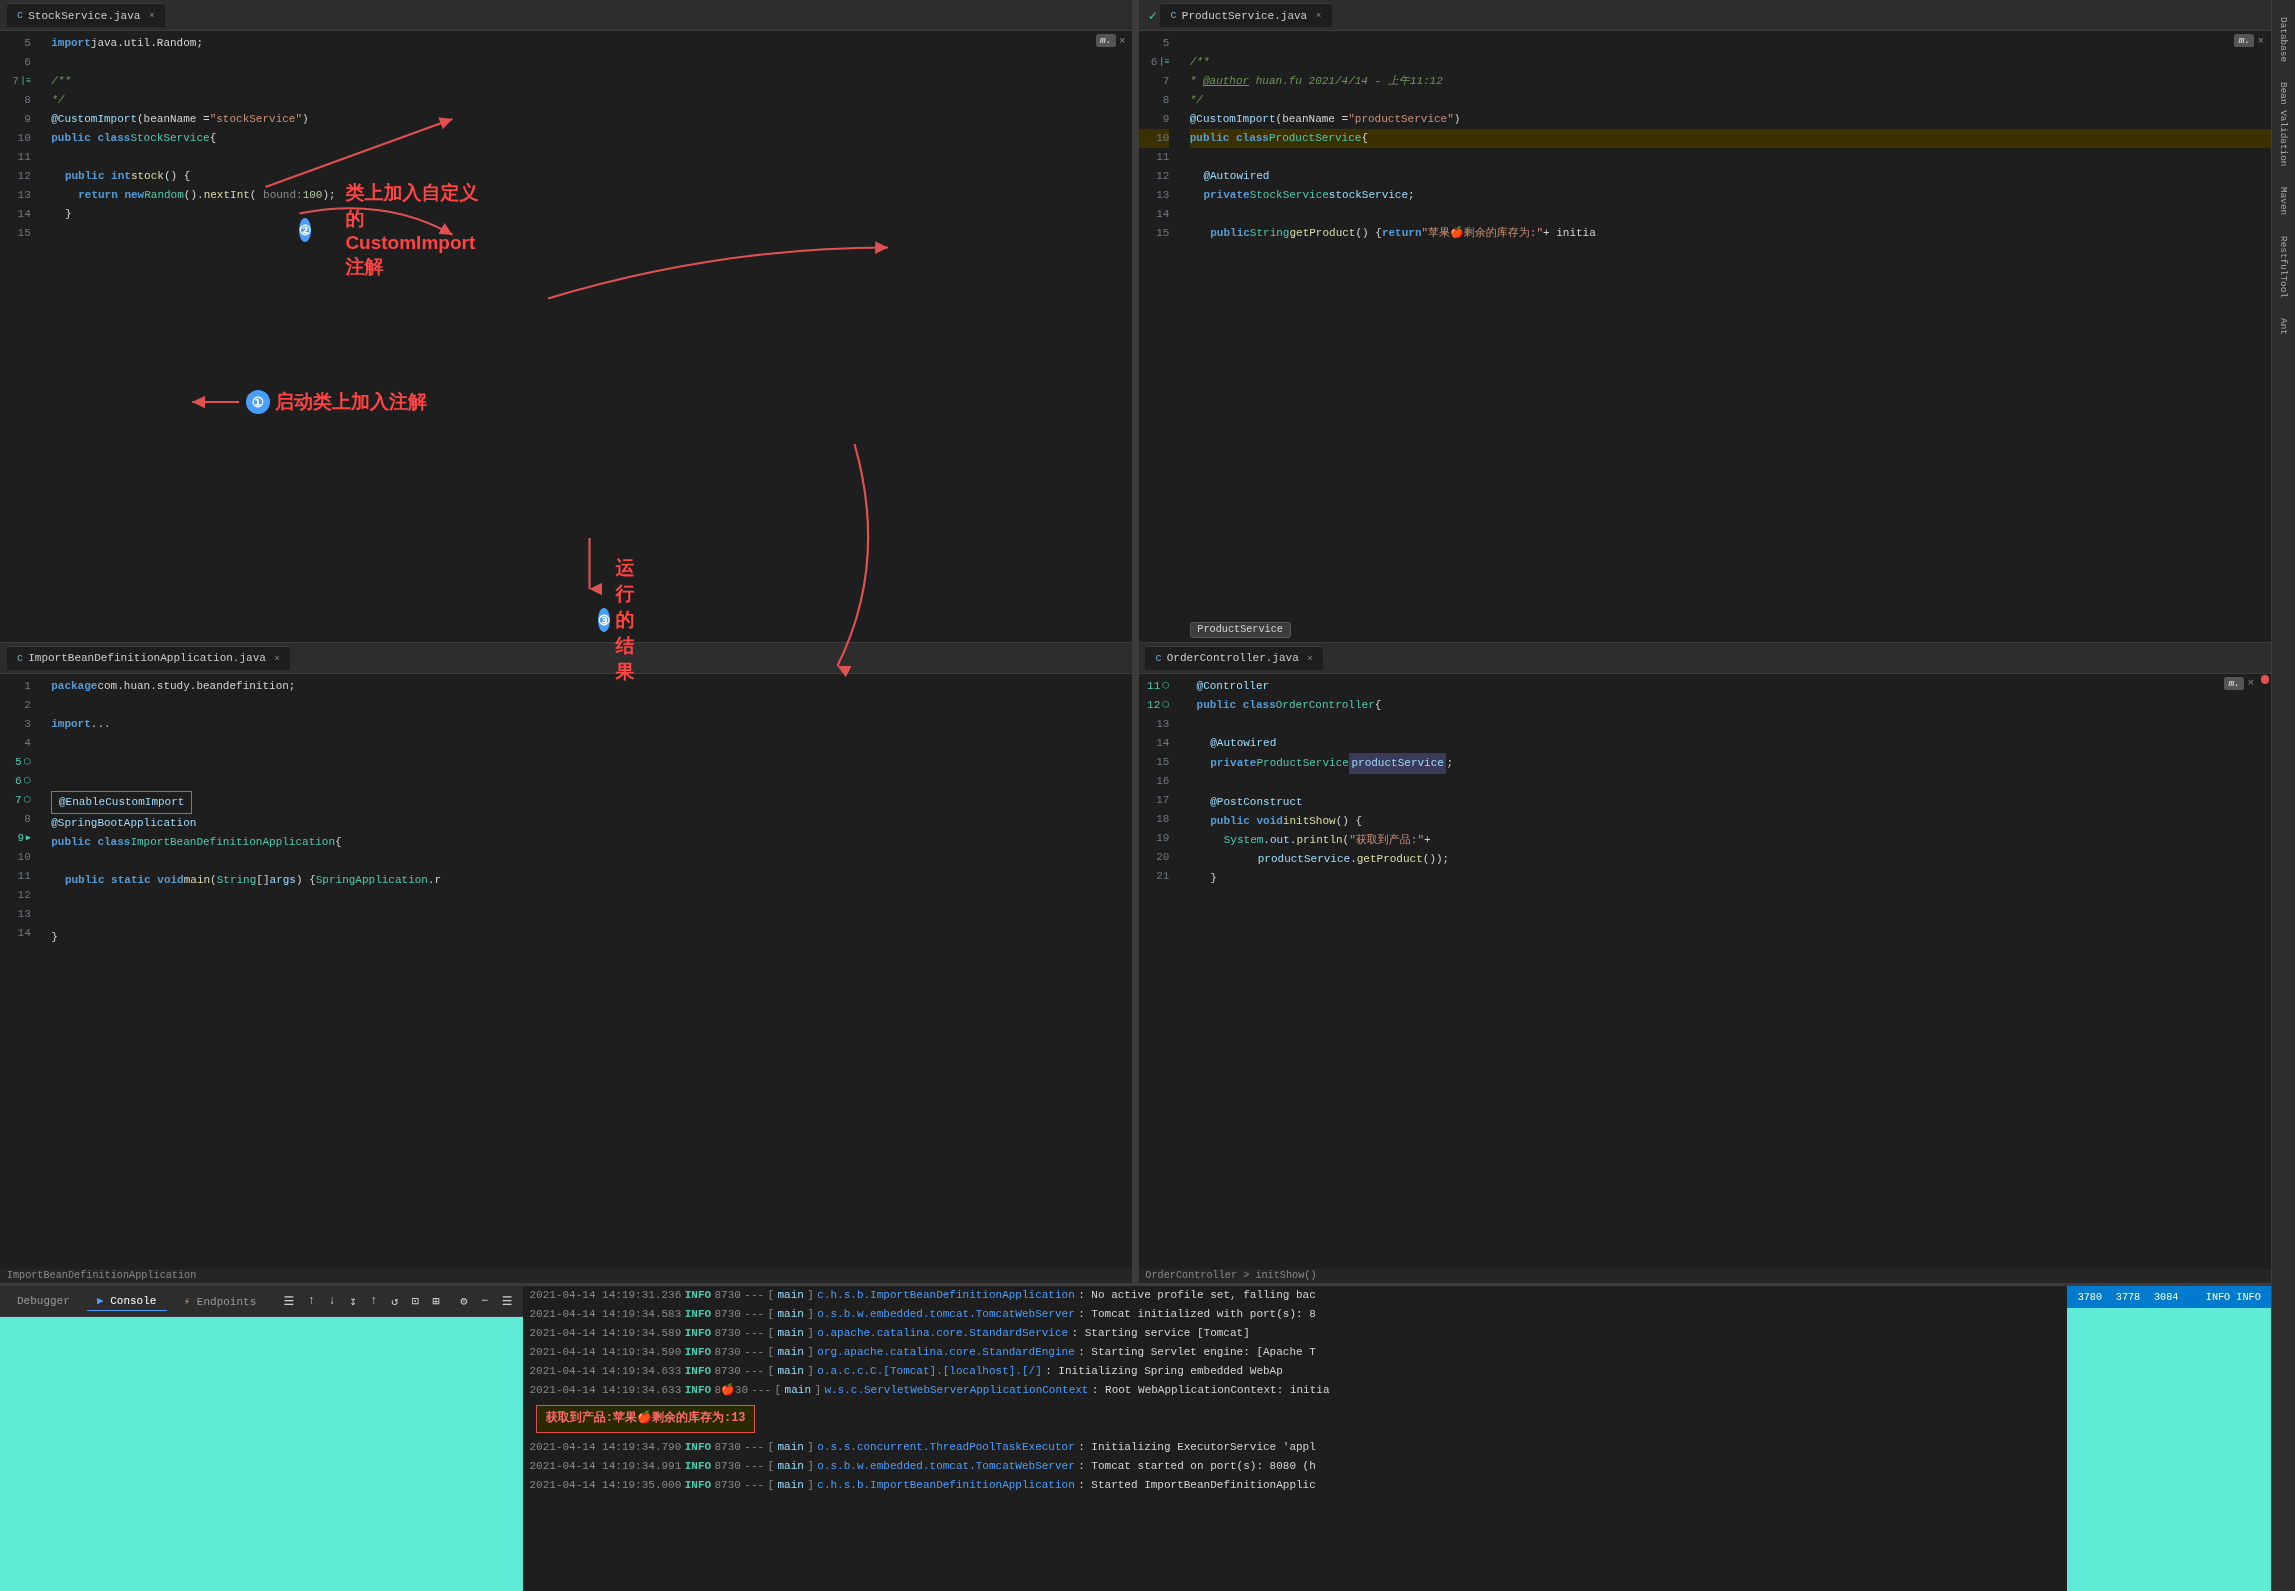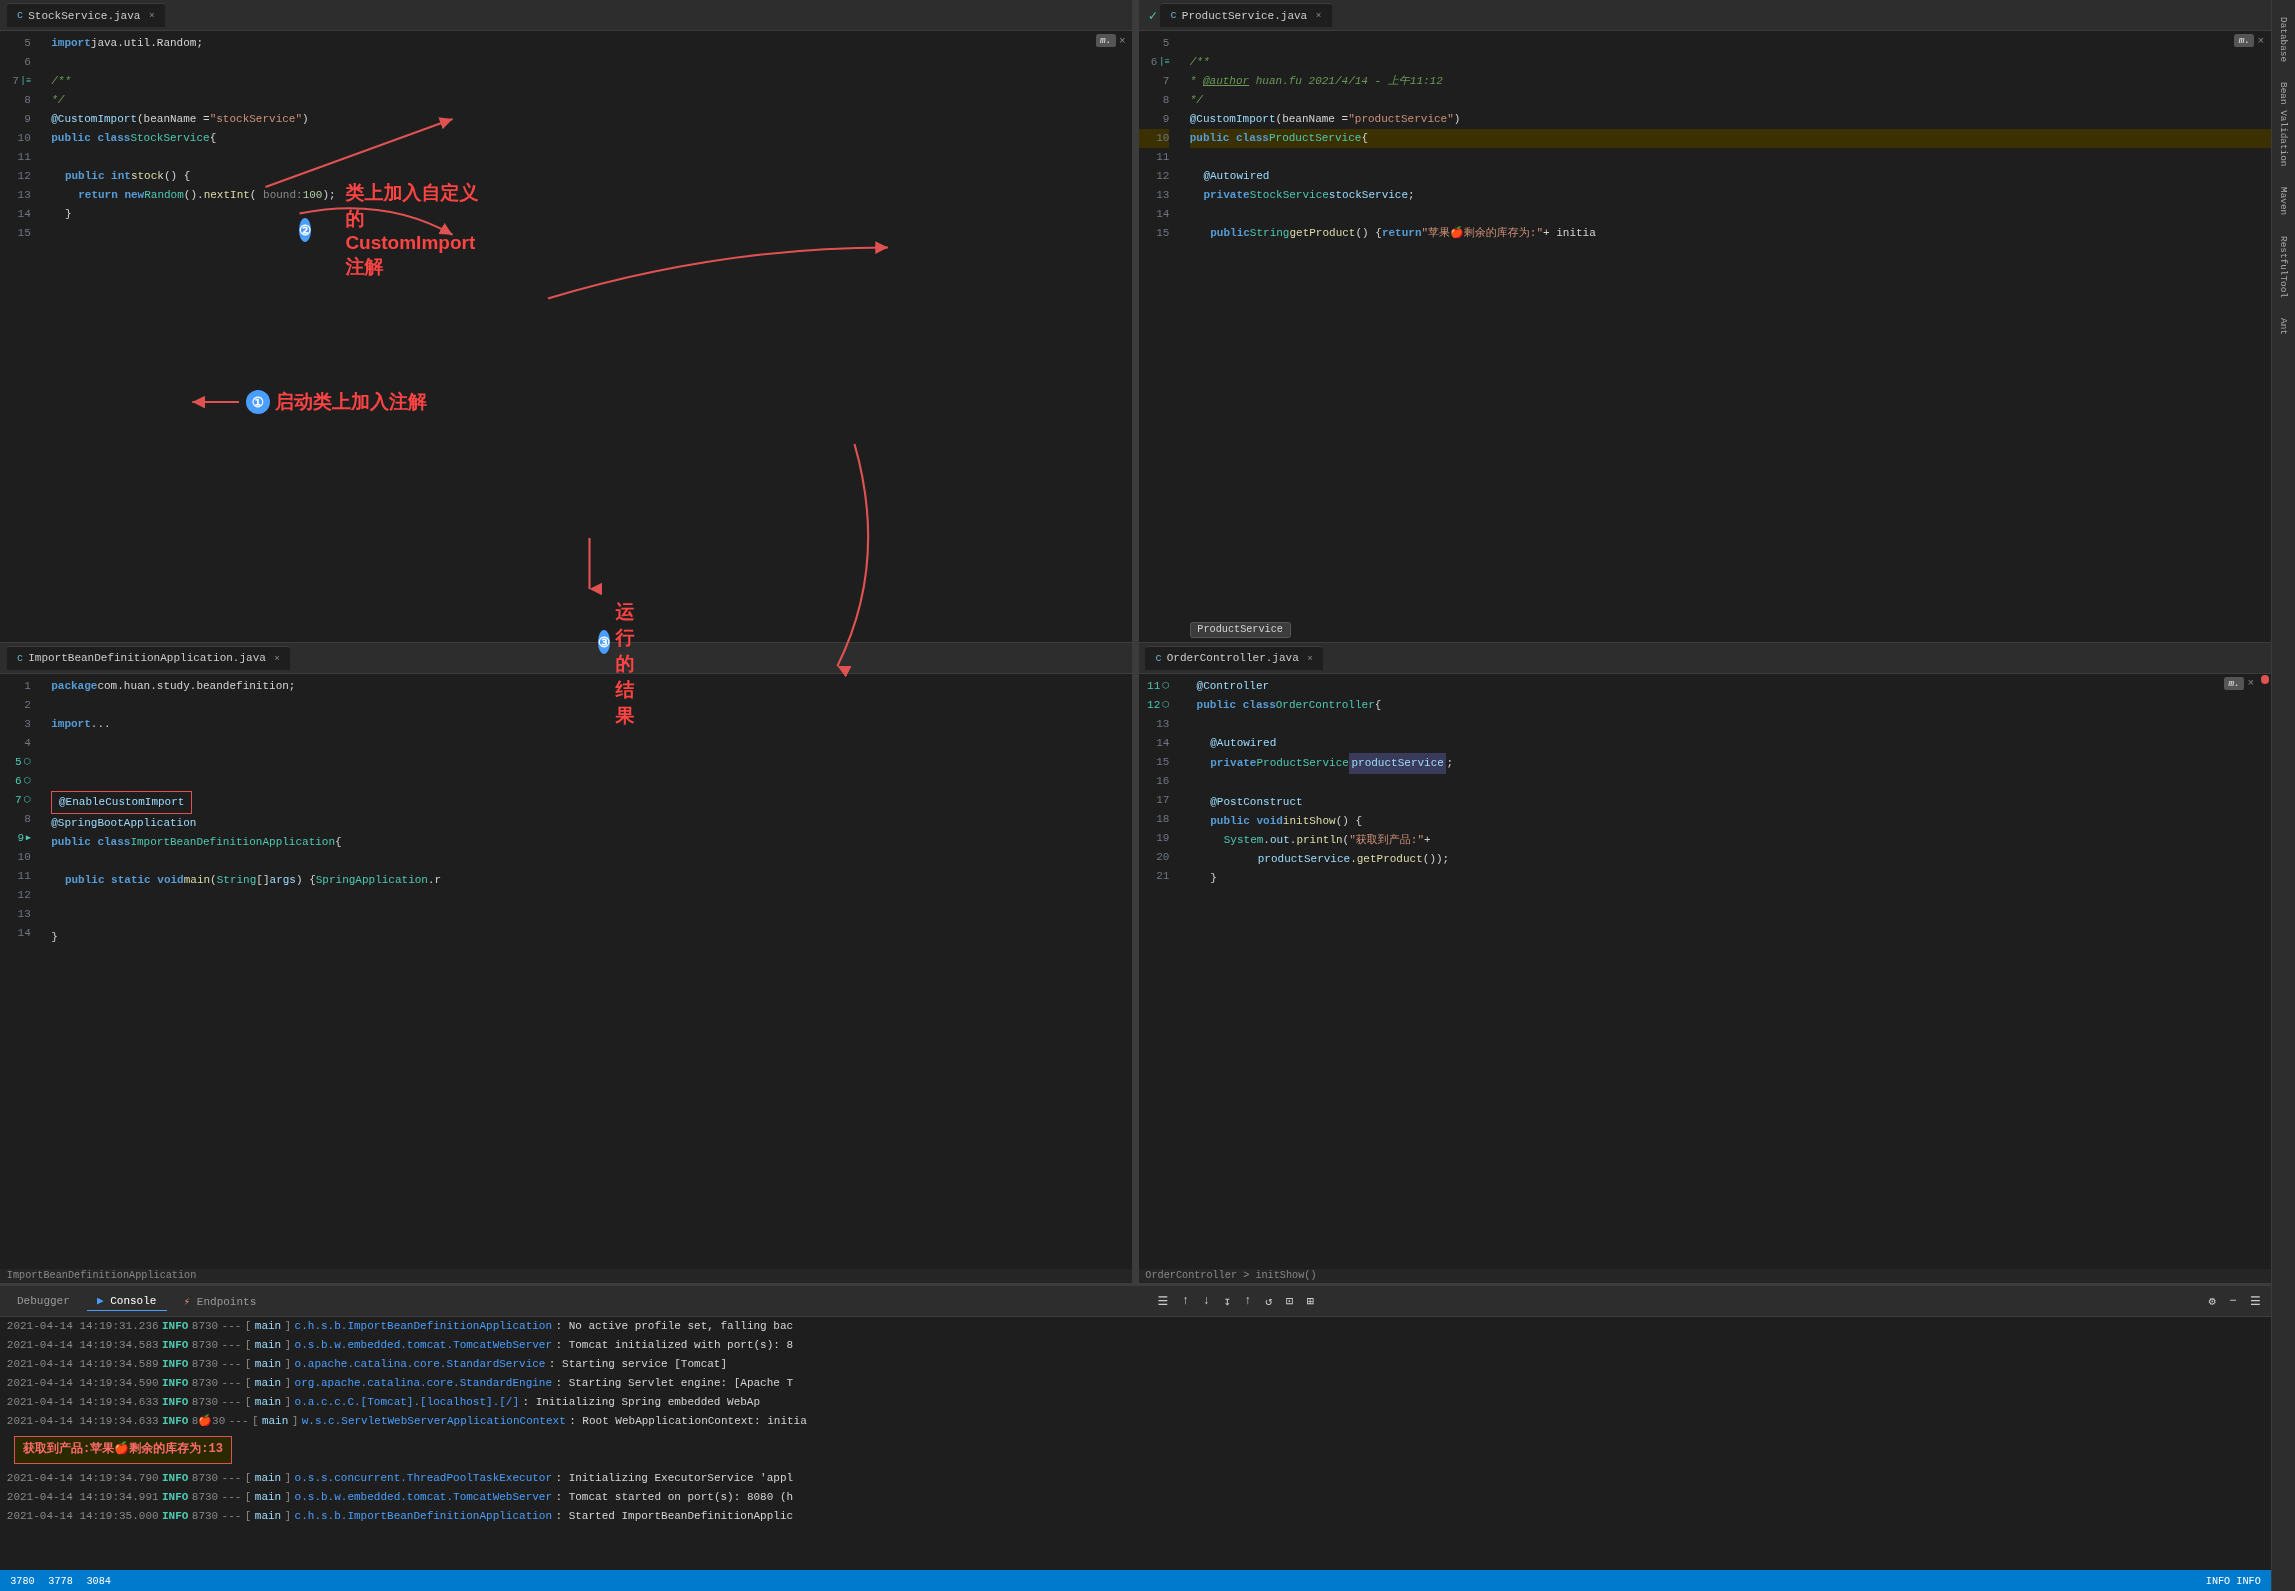--- a/index.html
+++ b/index.html
@@ -124,21 +124,21 @@
       border: 1.7px solid #e05252;
       display: inline-block;
       padding: 0.9px 3.4px;
     }
     
     .bottom-panel {
       height: 307px;
       background: #5eead4;
       border-top: 1.7px solid #3c3c3c;
       display: flex;
-      flex-direction: column;
+      flex-direction: row;
       justify-content: flex-end;
     }
     .panel-tabs {
       display: flex;
       align-items: center;
       background: #2d2d2d;
       border-bottom: 0.9px solid #3c3c3c;
       height: 31px;
       padding: 0 6.8px;
       gap: 6.8px;
@@ -782,21 +782,21 @@
       <svg width="85" height="68" style="overflow:visible" viewBox="0 0 100 80">
         <defs>
             <marker id="a4" markerWidth="8" markerHeight="8" refX="3" refY="6" orient="auto">
               <path d="M0,0 L6,0 L3,6 z" fill="#e05252"></path>
             </marker>
           </defs>
         <path d="M 50,0 L 50,60" stroke="#e05252" stroke-width="2.5" fill="none" marker-end="url(#a4)"></path>
       </svg>
       <div style="display:flex;align-items:center;gap:5.1px;position:absolute;left:51px;top:17px;">
         <div style="background:#4a9eff;color:white;border-radius:50%;width:24px;height:24px;display:flex;align-items:center;justify-content:center;font-size:13.7px;font-weight:bold;font-family:sans-serif;">③</div>
-        <span style="font-size:19px;color:#ff4444;font-weight:bold;font-family:'PingFang SC',sans-serif;margin-top:44px;">运行的结果</span>
+        <span style="font-size:19px;color:#ff4444;font-weight:bold;font-family:'PingFang SC',sans-serif;">运行的结果</span>
       </div>
     </div>
 
     <div style="position:absolute;top:102px;left:265px;">
       <svg width="307" height="102" style="overflow:visible" viewBox="0 0 360 120">
         <defs>
             <marker id="a5" markerWidth="8" markerHeight="8" refX="6" refY="3" orient="auto">
               <path d="M0,0 L0,6 L6,3 z" fill="#e05252"></path>
             </marker>
           </defs>

